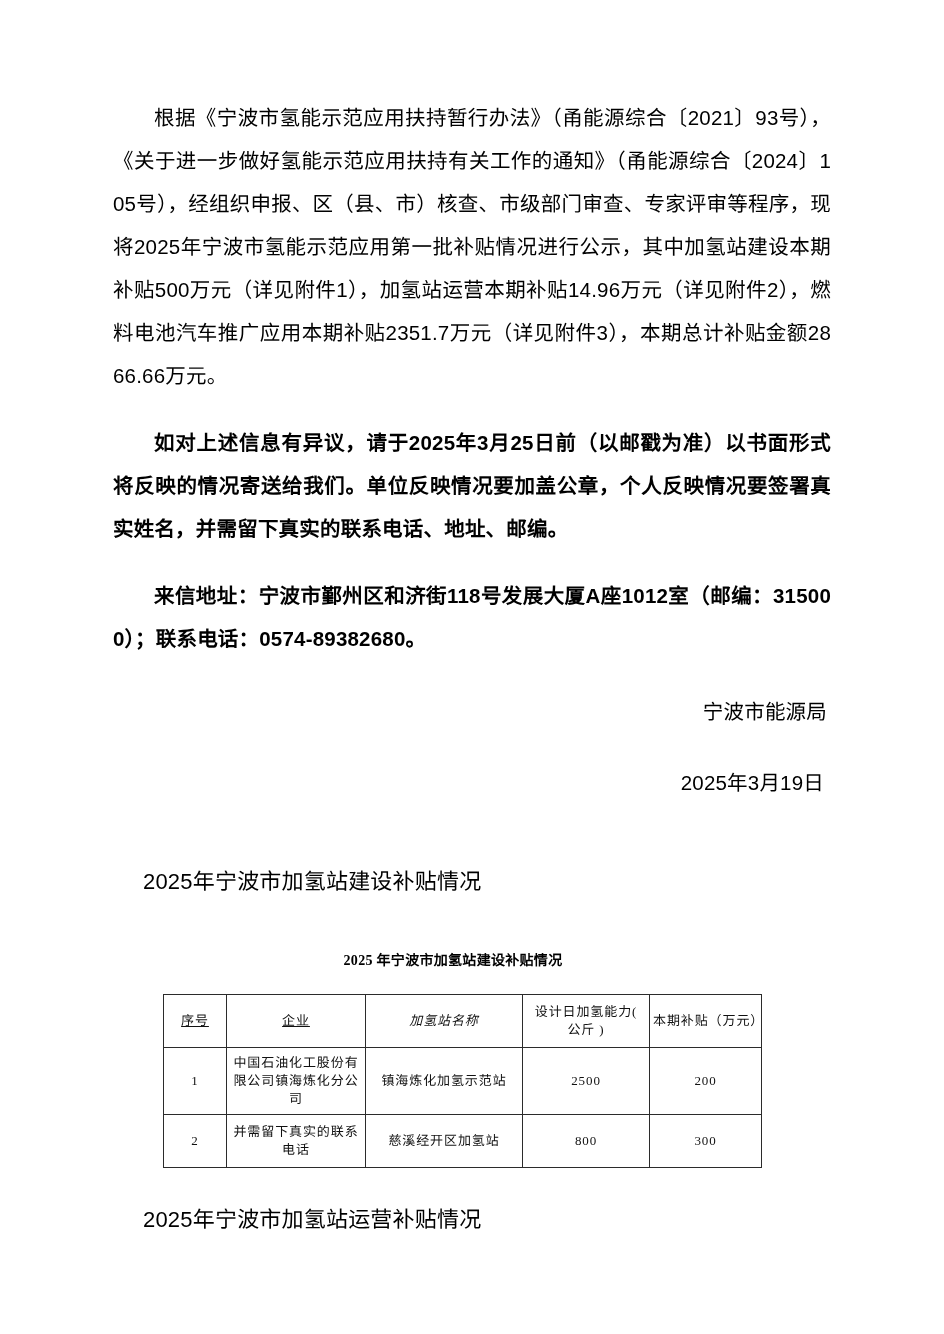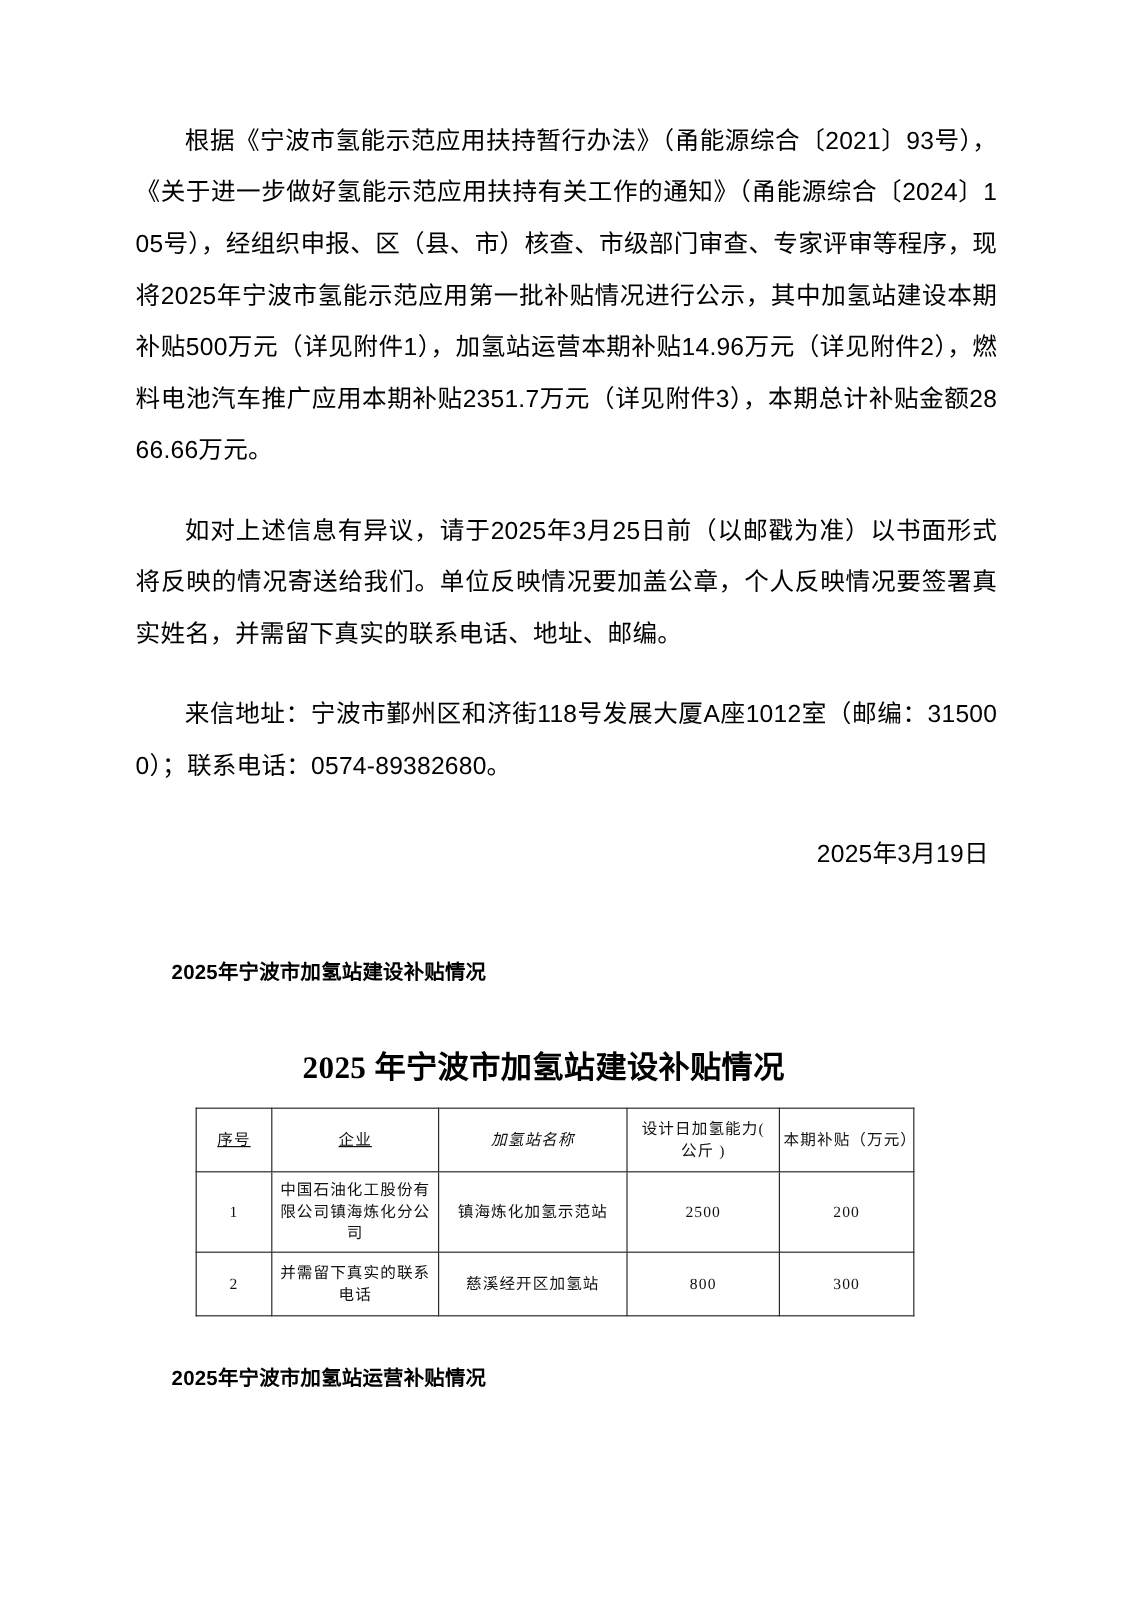--- a/index.html
+++ b/index.html
@@ -35,20 +35,21 @@
     line-height: 43px;
     text-align: justify;
     text-align-last: left;
     text-justify: inter-ideograph;
     letter-spacing: 0.2px;
     margin: 0;
     word-break: break-all;
   }
   .para + .para {
     margin-top: 24px;
+    font-weight: bold;
   }
   .indent {
     text-indent: 41px;
   }
 
   
   .sig-block {
     margin-top: 30px;
   }
   .sig-line {
@@ -58,34 +59,34 @@
     padding-right: 4px;
     letter-spacing: 0.2px;
   }
   .sig-line.date {
     margin-top: 28px;
     padding-right: 7px;
   }
 
   
   .section-heading {
-    font-size: 17px;
-    font-weight: bold;
+    font-size: 22px;
+    font-weight: normal;
     line-height: 32px;
     letter-spacing: 0.2px;
     margin: 0;
     padding-left: 30px;
   }
   .heading-gap-1 { margin-top: 62px; }
   .heading-gap-2 { margin-top: 36px; }
 
   
   .table-title {
     font-family: "Liberation Serif", "DejaVu Serif", serif;
-    font-size: 26px;
+    font-size: 14px;
     font-weight: bold;
     text-align: center;
     line-height: 30px;
     margin: 0;
     padding-right: 38px;
     letter-spacing: 0.3px;
   }
   .title-gap { margin-top: 48px; }
 
   
@@ -127,20 +128,21 @@
 <div class="page">
   <div class="content">
 
     <p class="para indent">根据《宁波市氢能示范应用扶持暂行办法》（甬能源综合〔2021〕93号），《关于进一步做好氢能示范应用扶持有关工作的通知》（甬能源综合〔2024〕105号），经组织申报、区（县、市）核查、市级部门审查、专家评审等程序，现将2025年宁波市氢能示范应用第一批补贴情况进行公示，其中加氢站建设本期补贴500万元（详见附件1），加氢站运营本期补贴14.96万元（详见附件2），燃料电池汽车推广应用本期补贴2351.7万元（详见附件3），本期总计补贴金额2866.66万元。</p>
 
     <p class="para indent">如对上述信息有异议，请于2025年3月25日前（以邮戳为准）以书面形式将反映的情况寄送给我们。单位反映情况要加盖公章，个人反映情况要签署真实姓名，并需留下真实的联系电话、地址、邮编。</p>
 
     <p class="para indent">来信地址：宁波市鄞州区和济街118号发展大厦A座1012室（邮编：315000）；联系电话：0574-89382680。</p>
 
     <div class="sig-block">
+      <div class="sig-line">宁波市能源局</div>
       <div class="sig-line date">2025年3月19日</div>
     </div>
 
     <div class="section-heading heading-gap-1">2025年宁波市加氢站建设补贴情况</div>
 
     <div class="table-title title-gap">2025 年宁波市加氢站建设补贴情况</div>
 
     <div class="table-wrap">
       <table class="grid">
         <tbody>

